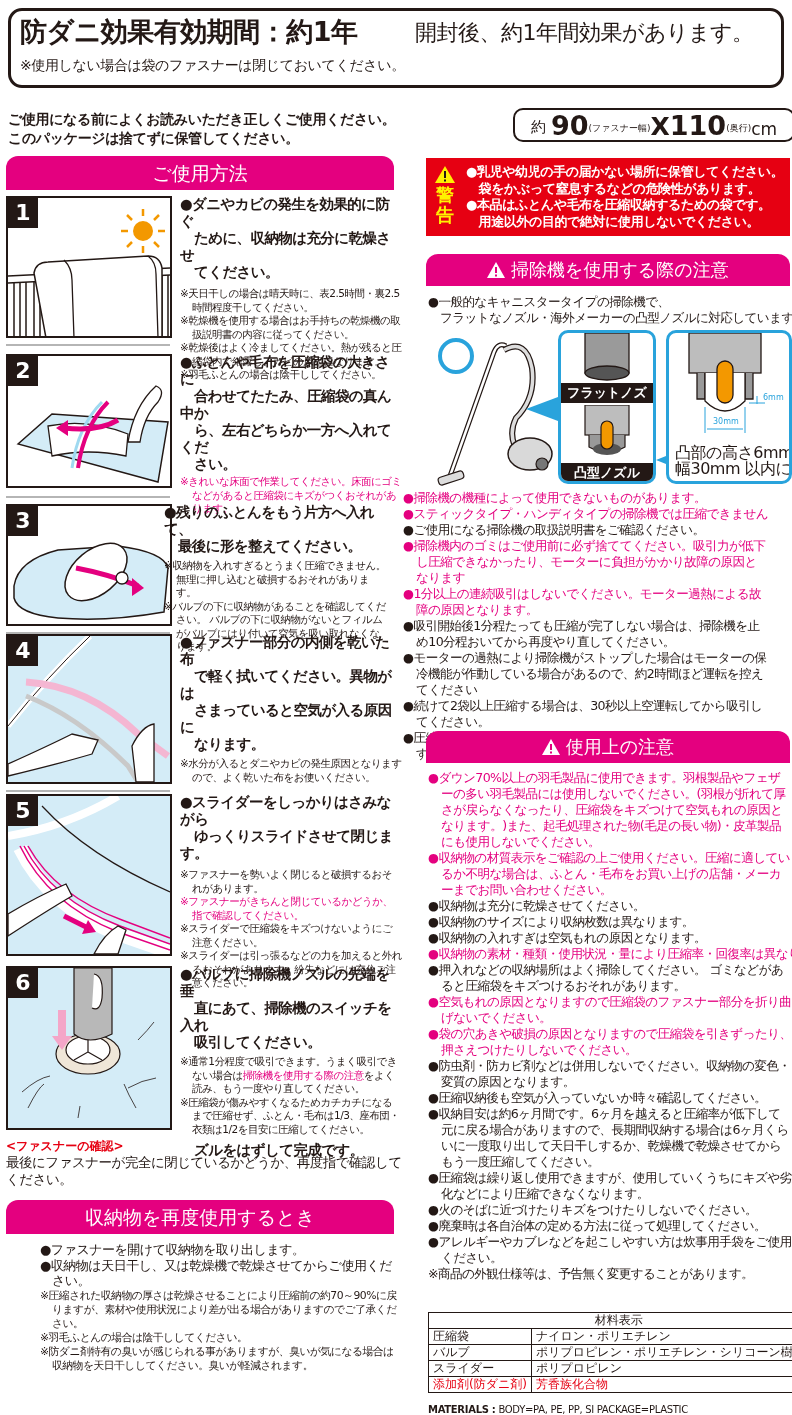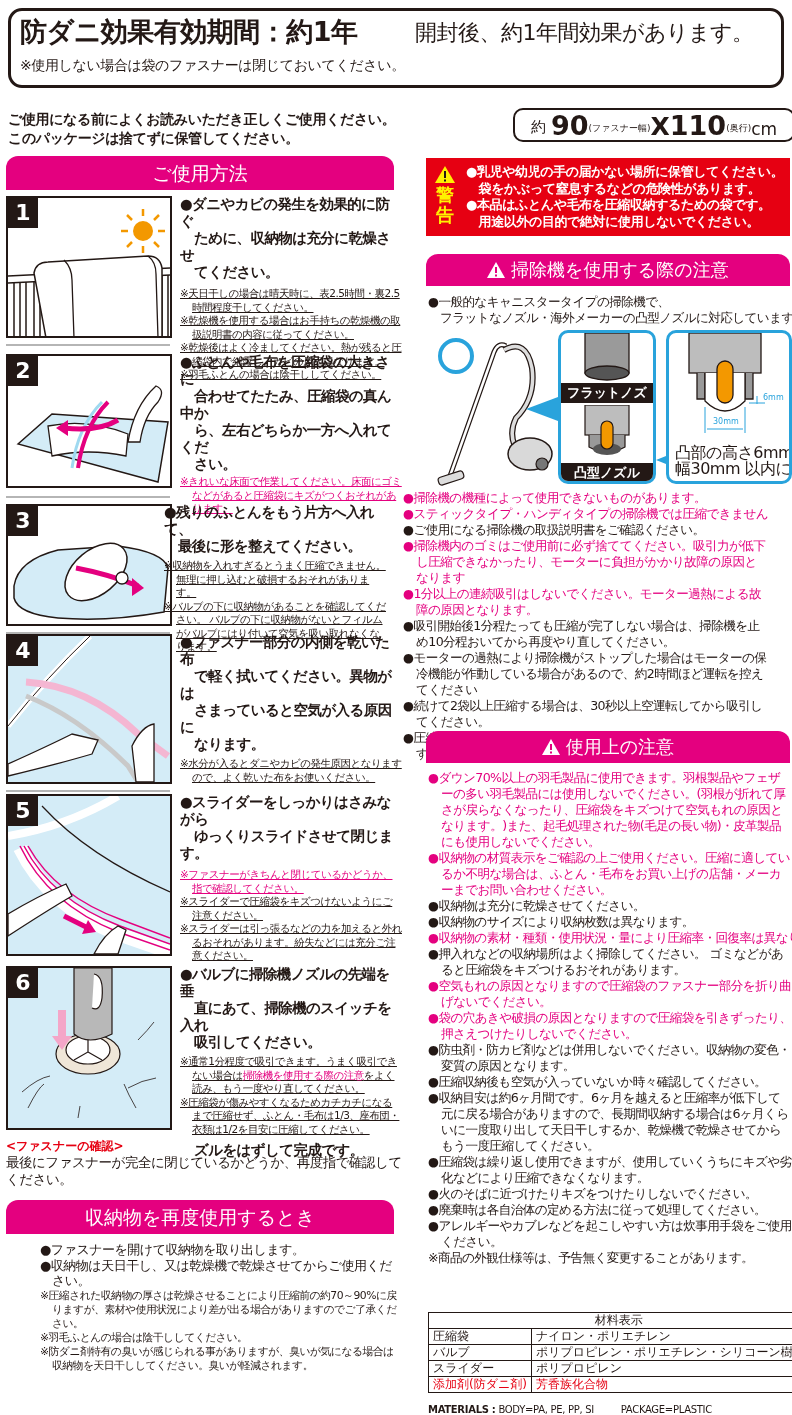--- a/index.html
+++ b/index.html
@@ -18,21 +18,21 @@
   .pinkbar { background:#e4007f; color:#fff; border-radius:12px 12px 0 0; text-align:center; }
   .sec-howto { left:6px; top:156px; width:388px; height:34px; font-size:19px; line-height:34px; }
 
   .step-img { border:2px solid #231815; box-sizing:border-box; background:#fff; overflow:hidden; }
   .step-num { position:absolute; left:0; top:0; width:30px; height:30px; background:#231815; color:#fff;
               font-weight:bold; font-size:22px; text-align:center; line-height:30px; }
   .step-main { font-size:14.5px; font-weight:bold; line-height:17px; letter-spacing:-0.6px; }
   .step-note { font-size:10.5px; line-height:13.5px; letter-spacing:-0.5px; color:#231815; }
   .pink { color:#e4007f; }
   .red { color:#e60012; }
-  .note-line { padding-left:12px; text-indent:-12px;text-decoration:underline; }
+  .note-line { padding-left:12px; text-indent:-12px; }
   .divider { background:#b5b5b5; height:2px; }
 
   .size-box { left:477px; top:108px; width:282px; height:34px; border:2.5px solid #231815; border-radius:10px;
               box-sizing:border-box; text-align:center; white-space:nowrap;margin-left:36px; }
   .warn { left:426px; top:158px; width:364px; height:78px; background:#e60012; color:#fff; }
   .warn-label { position:absolute; left:8px; top:8px; width:22px; color:#fff100; font-weight:bold; font-size:18px; line-height:20px; text-align:center; }
   .warn-text { position:absolute; left:40px; top:6px; font-size:13px; font-weight:bold; line-height:16.5px; letter-spacing:-0.4px; white-space:nowrap; }
 
   .sec-vac { left:426px; top:254px; width:364px; height:32px; font-size:18px; line-height:32px; }
   .sec-use { left:426px; top:731px; width:364px; height:32px; font-size:18px; line-height:32px; }
@@ -219,20 +219,21 @@
     <line x1="56" y1="120" x2="80" y2="132" stroke="#e4007f" stroke-width="5"></line>
     <polygon points="88,136 74,138 80,124" fill="#e4007f"></polygon>
   </svg>
 </div>
 <div class="abs" style="left:180px; top:794px; width:222px;">
   <div class="step-main">
     <div>●スライダーをしっかりはさみながら</div>
     <div>　ゆっくりスライドさせて閉じます。</div>
   </div>
   <div class="step-note" style="margin-top:6px;">
+    <div class="note-line">※ファスナーを勢いよく閉じると破損するおそれがあります。</div>
     <div class="note-line pink">※ファスナーがきちんと閉じているかどうか、指で確認してください。</div>
     <div class="note-line">※スライダーで圧縮袋をキズつけないようにご注意ください。</div>
     <div class="note-line">※スライダーは引っ張るなどの力を加えると外れるおそれがあります。紛失などには充分ご注意ください。</div>
   </div>
 </div>
 
 <div class="abs step-img" style="left:6px; top:966px; width:166px; height:164px; background:#d4ecf7;">
   <div class="step-num">6</div>
   <svg width="162" height="160" viewBox="0 0 162 160">
     <ellipse cx="80" cy="86" rx="32" ry="20" fill="#efe6d8" stroke="#231815" stroke-width="1.2"></ellipse>
@@ -366,20 +367,21 @@
       <rect x="8" y="5" width="2" height="6" fill="#e4007f"></rect>
       <rect x="8" y="12.5" width="2" height="2" fill="#e4007f"></rect>
   </svg>
   <span>使用上の注意</span>
 </div>
 <div class="abs rlist" style="left:428px; top:770px; width:364px;">
   <div class="pink">●ダウン70%以上の羽毛製品に使用できます。羽根製品やフェザーの多い羽毛製品には使用しないでください。(羽根が折れて厚さが戻らなくなったり、圧縮袋をキズつけて空気もれの原因となります。)また、起毛処理された物(毛足の長い物)・皮革製品にも使用しないでください。</div>
   <div class="pink">●収納物の材質表示をご確認の上ご使用ください。圧縮に適しているか不明な場合は、ふとん・毛布をお買い上げの店舗・メーカーまでお問い合わせください。</div>
   <div>●収納物は充分に乾燥させてください。</div>
   <div>●収納物のサイズにより収納枚数は異なります。</div>
+  <div>●収納物の入れすぎは空気もれの原因となります。</div>
   <div class="pink" style="white-space:nowrap;">●収納物の素材・種類・使用状況・量により圧縮率・回復率は異なります。</div>
   <div>●押入れなどの収納場所はよく掃除してください。 ゴミなどがあると圧縮袋をキズつけるおそれがあります。</div>
   <div class="pink">●空気もれの原因となりますので圧縮袋のファスナー部分を折り曲げないでください。</div>
   <div class="pink">●袋の穴あきや破損の原因となりますので圧縮袋を引きずったり、押さえつけたりしないでください。</div>
   <div>●防虫剤・防カビ剤などは併用しないでください。収納物の変色・変質の原因となります。</div>
   <div>●圧縮収納後も空気が入っていないか時々確認してください。</div>
   <div>●収納目安は約6ヶ月間です。6ヶ月を越えると圧縮率が低下して元に戻る場合がありますので、長期間収納する場合は6ヶ月くらいに一度取り出して天日干しするか、乾燥機で乾燥させてからもう一度圧縮してください。</div>
   <div>●圧縮袋は繰り返し使用できますが、使用していくうちにキズや劣化などにより圧縮できなくなります。</div>
   <div>●火のそばに近づけたりキズをつけたりしないでください。</div>
   <div>●廃棄時は各自治体の定める方法に従って処理してください。</div>
@@ -406,14 +408,14 @@
   </tr>
   <tr>
     <td class="red">添加剤(防ダニ剤)</td>
     <td class="red">芳香族化合物</td>
   </tr>
 </tbody>
   </table>
 <div class="abs" style="left:428px; top:1404px; font-size:10px; white-space:nowrap; letter-spacing:-0.3px;">
   <span style="font-weight:bold;">MATERIALS :</span>
   <span>BODY=PA, PE, PP, SI</span>
-  <span style="margin-left:24px;">PACKAGE=PLASTIC</span>
+  <span style="">PACKAGE=PLASTIC</span>
 </div>
 
 </body></html>

